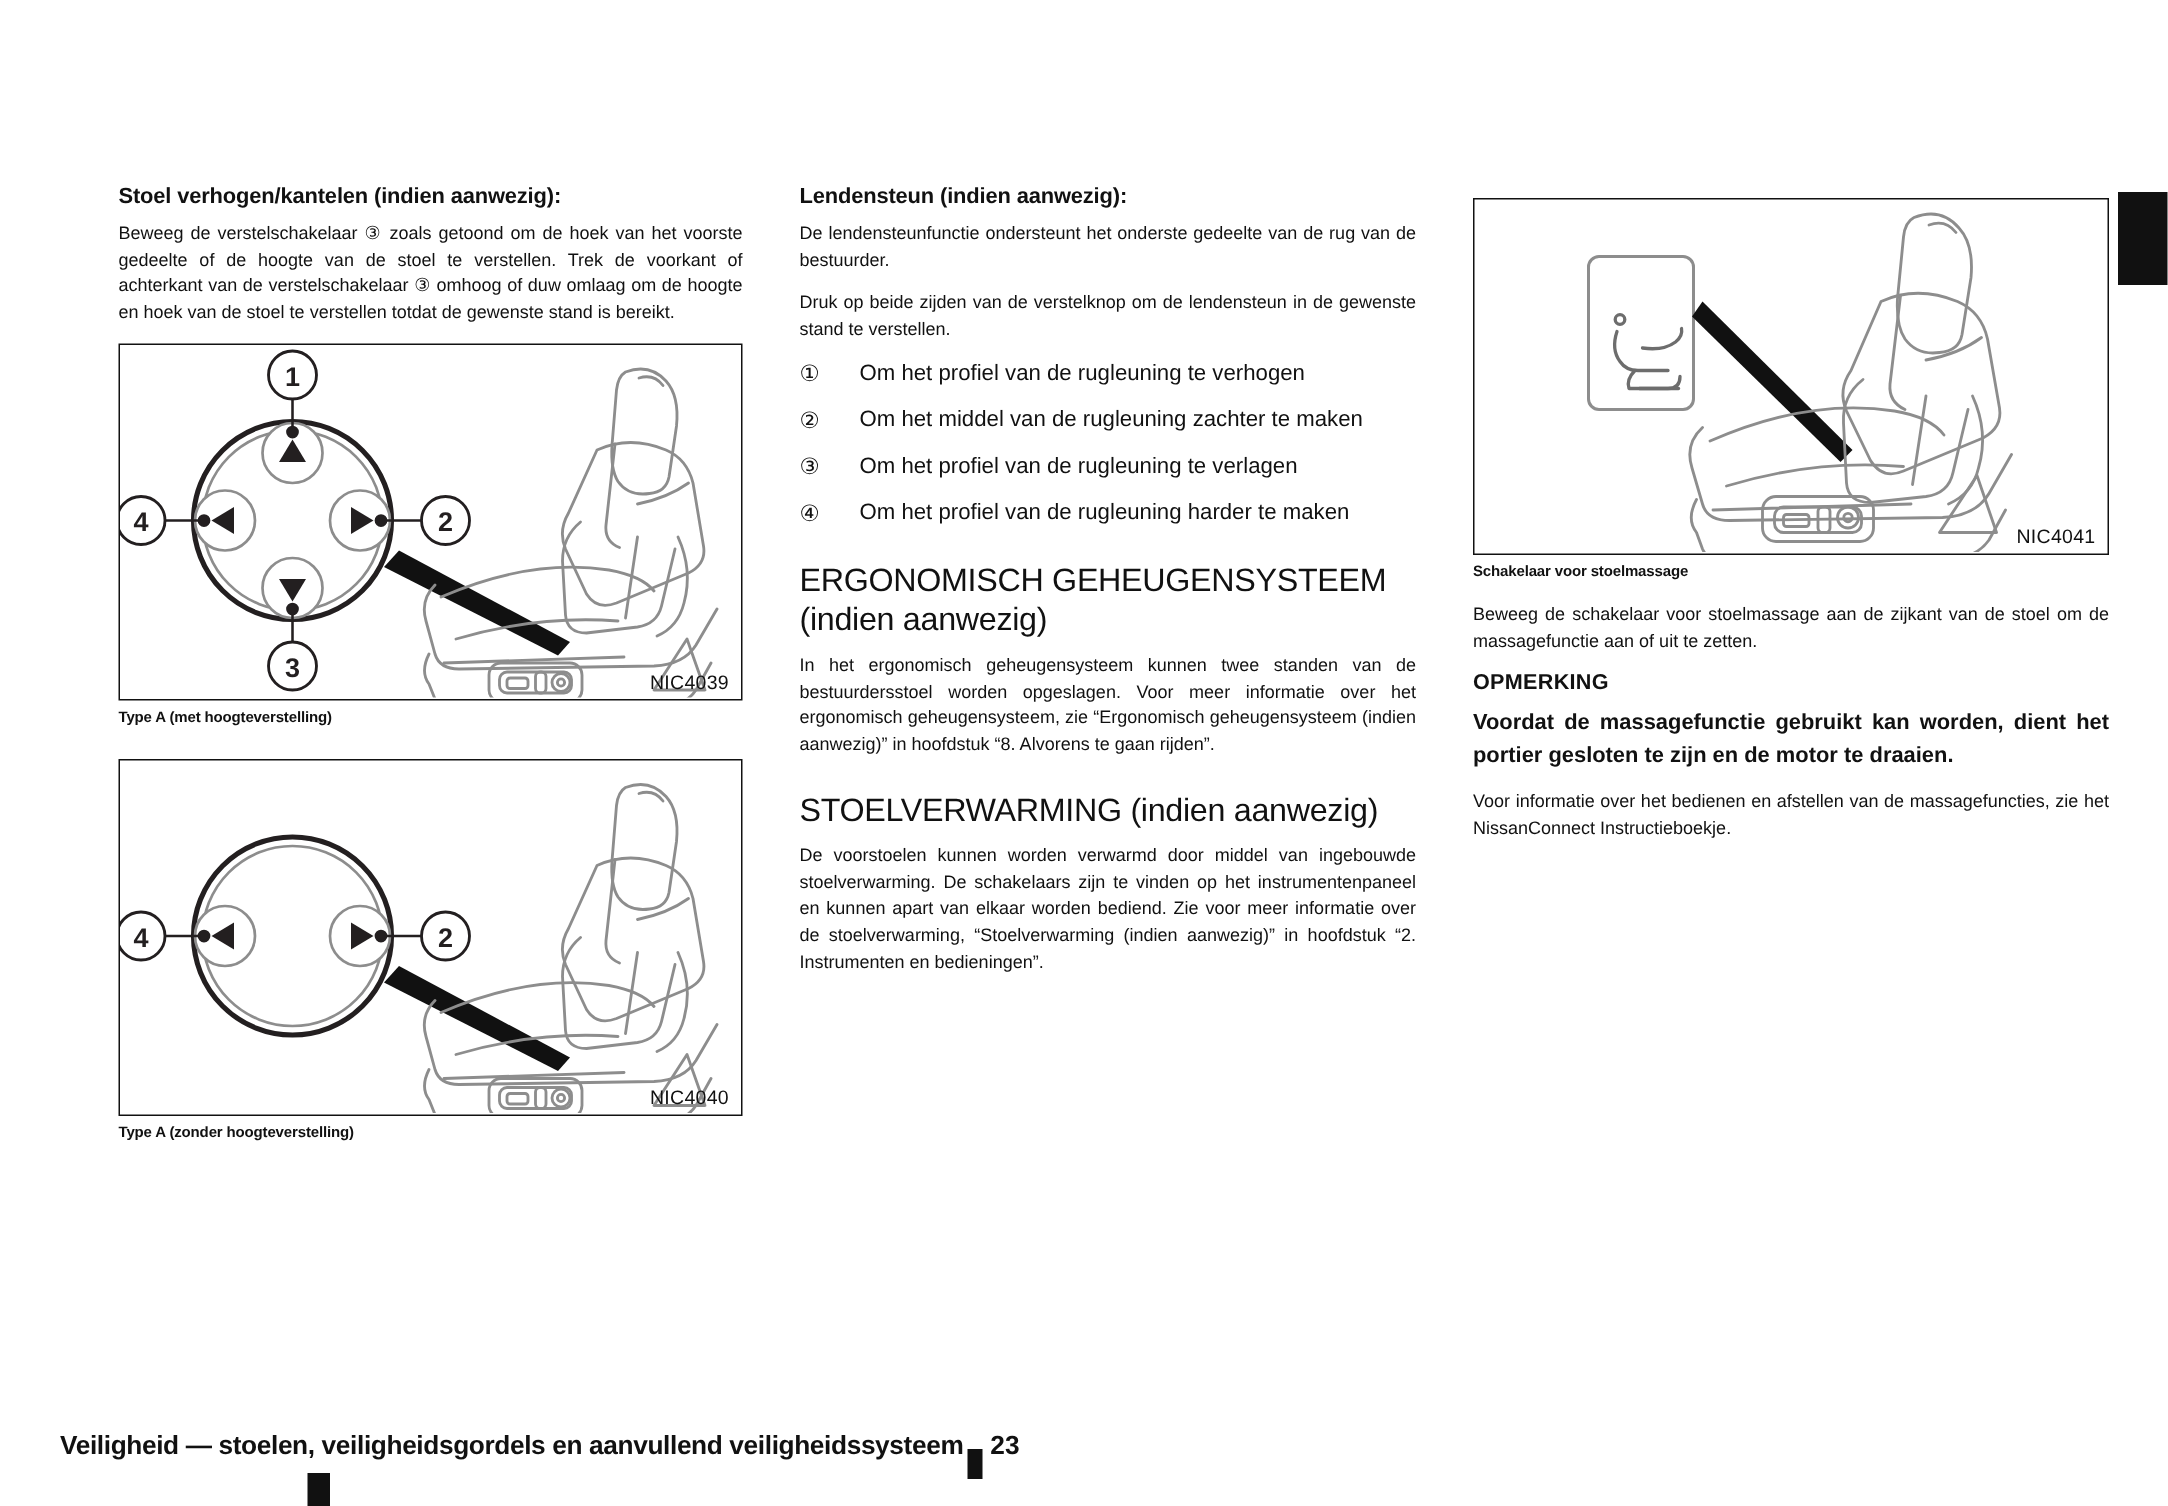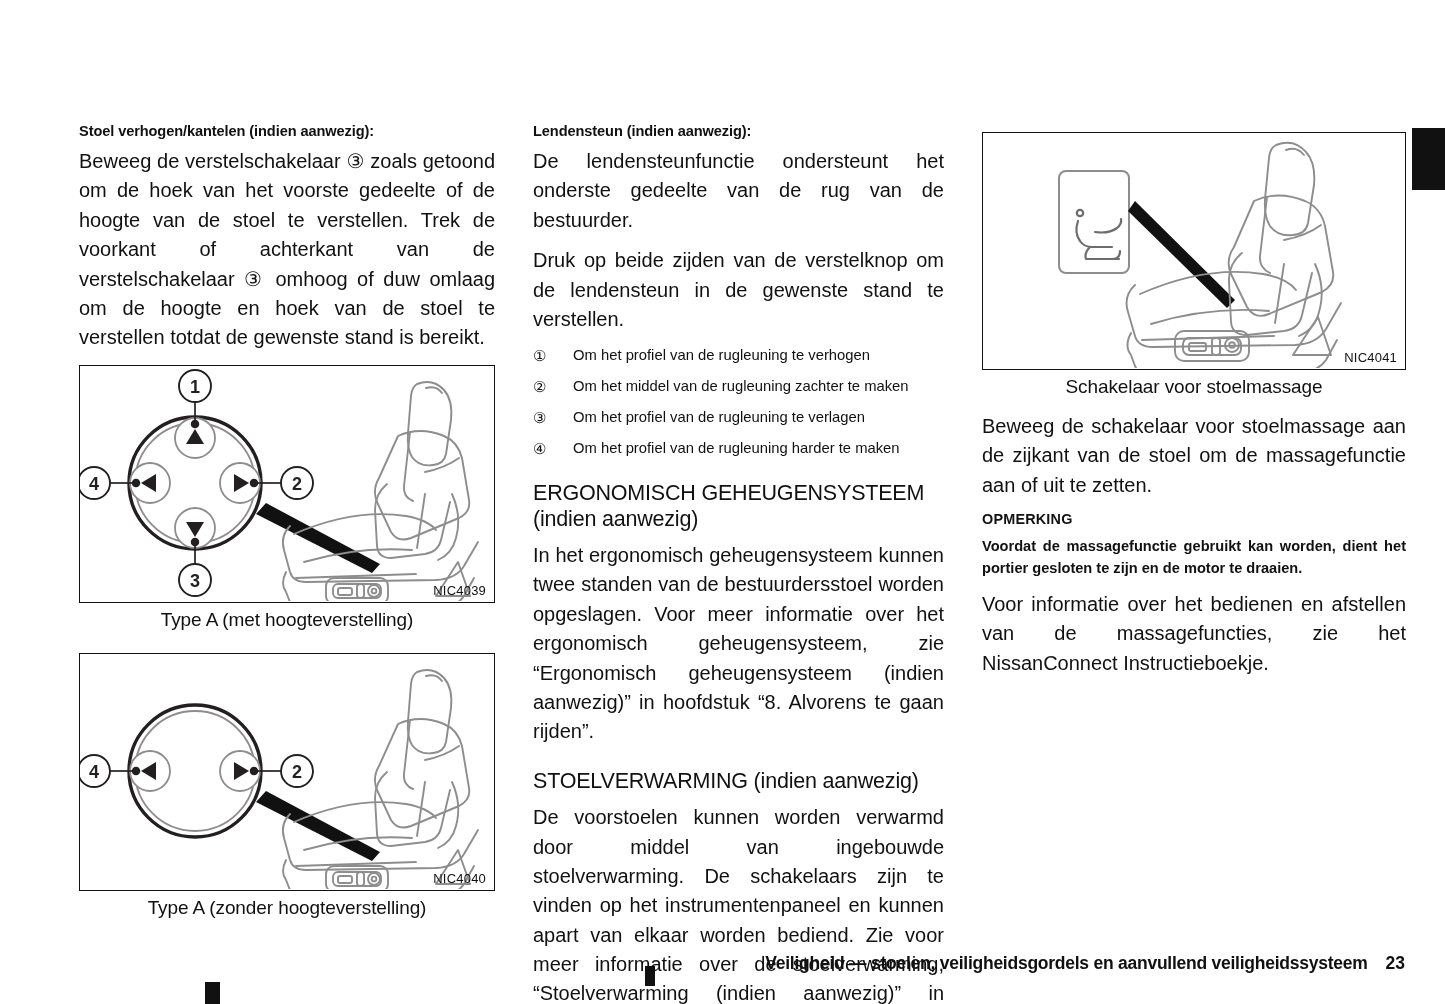--- a/index.html
+++ b/index.html
@@ -37,21 +37,21 @@
   h3.sub{
     font-size:14.6px;font-weight:bold;margin:0 0 6px 0;line-height:1.3;
     letter-spacing:-0.1px;
   }
   h2.head{
     font-size:21.5px;font-weight:400;margin:22px 0 9px 0;line-height:1.18;
     letter-spacing:-0.2px;
   }
   h2.head.first{margin-top:0;}
   p.body{
-    font-size:20px;line-height:1.47;margin:0 0 11px 0;
+    font-size:12px;line-height:1.47;margin:0 0 11px 0;
     text-align:justify;text-justify:inter-word;
     hyphens:manual;
   }
   p.body:last-child{margin-bottom:0;}
   p.note-b{
     font-size:14.6px;font-weight:bold;line-height:1.47;margin:0 0 11px 0;
     text-align:justify;
   }
   p.opm{font-size:14.4px;font-weight:bold;margin:0 0 9px 0;letter-spacing:.2px;}
 
@@ -69,31 +69,32 @@
   .figbox{
     border:1.4px solid #111;box-sizing:border-box;position:relative;
     background:#fff;
   }
   .figcode{
     position:absolute;right:8px;bottom:4px;
     font-size:13px;font-family:"Liberation Sans", sans-serif;
     letter-spacing:.2px;
   }
   .figcap{
-    text-align:center;font-size:19px;font-weight:normal;margin:6px 0 0 0;
+    font-size:10px;font-weight:bold;margin:6px 0 0 0;
     letter-spacing:-0.1px;
   }
   .fig1wrap{margin-top:12px;}
   .fig2wrap{margin-top:22px;}
 
   
   .footer{
     position:absolute;left:0;right:0;bottom:30px;
-    display:flex;justify-content:flex-end;align-items:baseline;
+    display:flex;justify-content:flex-start;align-items:baseline;
     padding-right:40px;
+    padding-left:40px;
   }
   .footer .ftitle{
     font-size:17.5px;font-weight:bold;letter-spacing:-0.25px;
   }
   .footer .fpage{
     font-size:17.5px;font-weight:bold;margin-left:18px;
   }
 
   svg{display:block;}
 </style>

